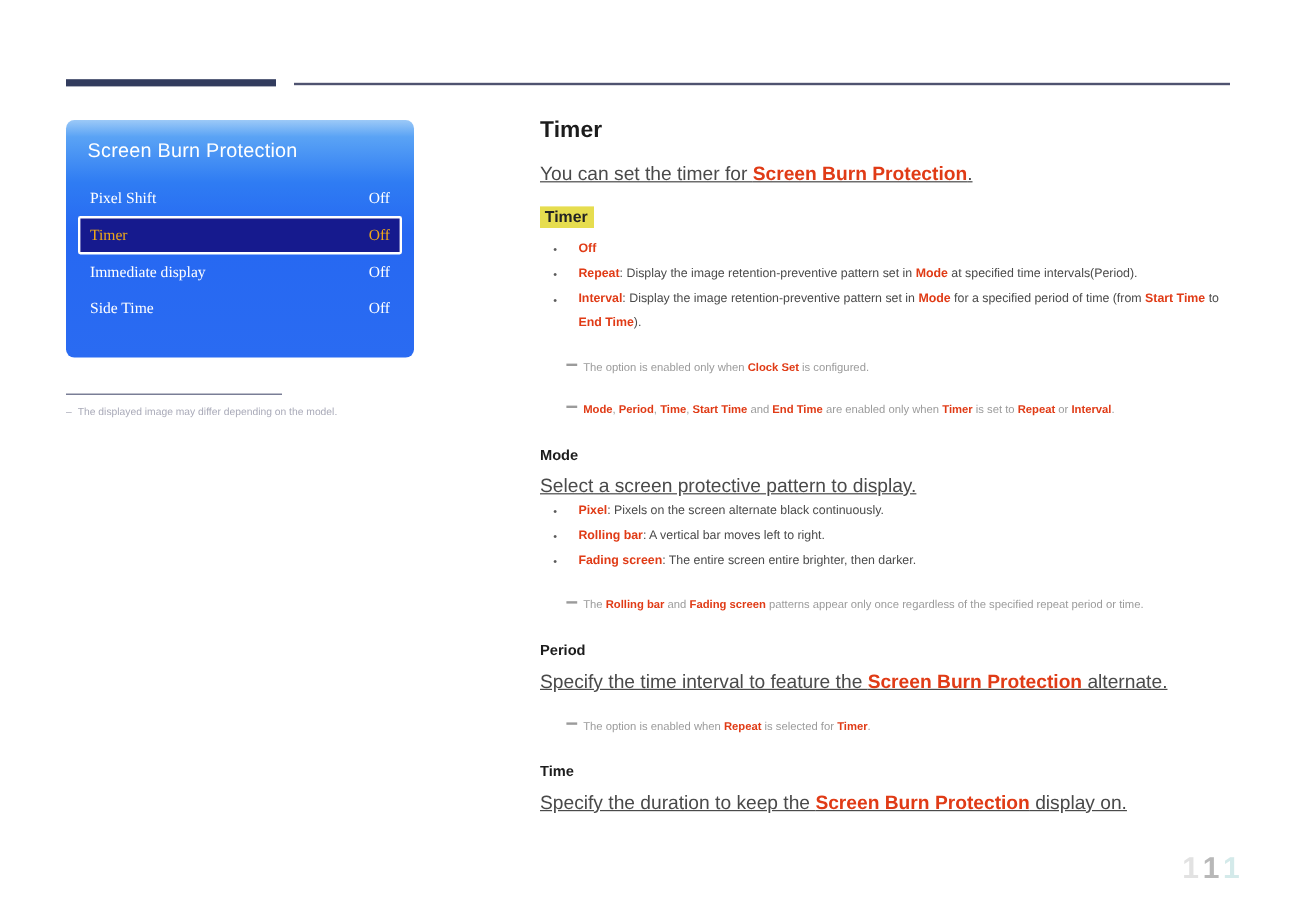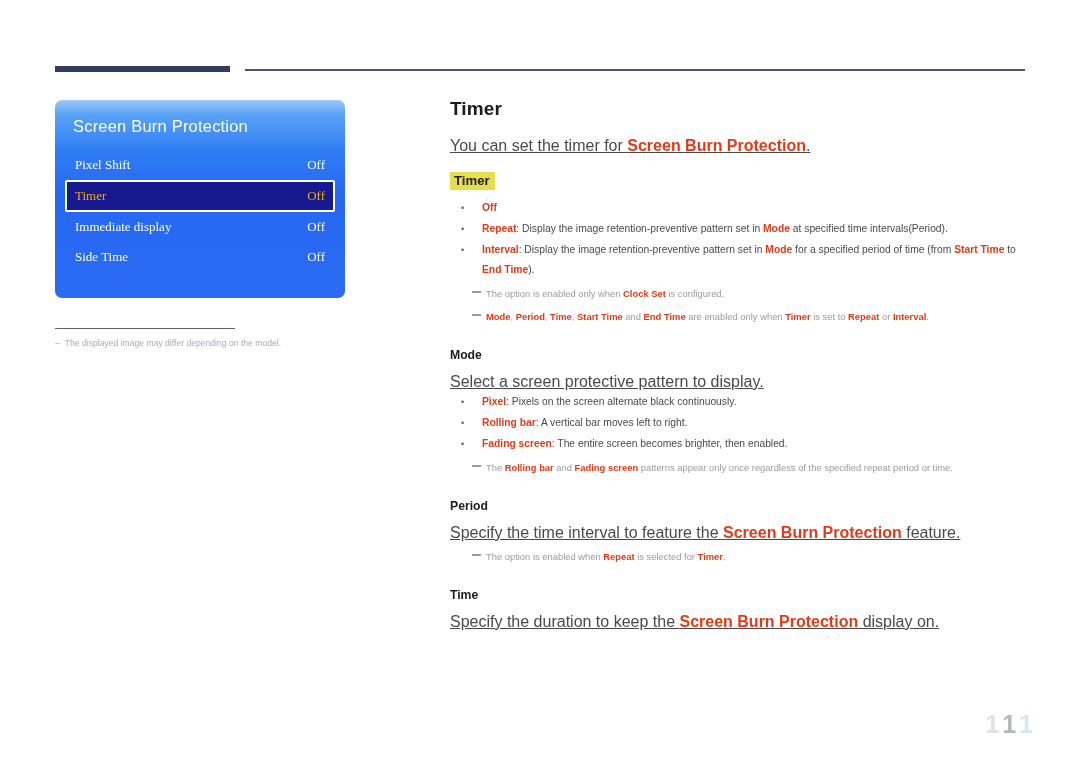--- a/index.html
+++ b/index.html
@@ -162,21 +162,21 @@
     left: 11px; top: 0;
     color: #5b5b5b;
     font-size: 9px;
   }
   .note {
     position: relative;
     font-size: 9.4px;
     line-height: 19px;
     color: #9b9b9b;
     padding-left: 36px;
-    margin-top: 4px;
+    margin-top: 16px;
   }
   .note::before {
     content: "";
     position: absolute;
     left: 22px; top: 7px;
     width: 9px; height: 2px;
     background: #9b9b9b;
   }
   .note .accent { color: #e03b16; }
 
@@ -271,30 +271,30 @@
   <p class="para">Select a screen protective pattern to display.</p>
 
   <ul class="bullets">
     <li class="bullet">
       <span class="accent">Pixel</span><span>: Pixels on the screen alternate black continuously.</span>
     </li>
     <li class="bullet">
       <span class="accent">Rolling bar</span><span>: A vertical bar moves left to right.</span>
     </li>
     <li class="bullet">
-      <span class="accent">Fading screen</span><span>: The entire screen becomes brighter, then enabled.</span>
+      <span class="accent">Fading screen</span><span>: The entire screen entire brighter, then darker.</span>
     </li>
   </ul>
 
   <div class="note">The <b style="color:#e03b16">Rolling bar</b> and <b style="color:#e03b16">Fading screen</b> patterns appear only once regardless of the specified repeat period or time.</div>
 
   
   <h2 class="sub-head">Period</h2>
   <p class="para">
-    <span>Specify the time interval to feature the </span><span class="accent">Screen Burn Protection</span><span> feature.</span>
+    <span>Specify the time interval to feature the </span><span class="accent">Screen Burn Protection</span><span> alternate.</span>
   </p>
   <div class="note">
     <span>The option is enabled when </span><span class="accent">Repeat</span><span> is selected for </span><span class="accent">Timer</span><span>.</span>
   </div>
 
   
   <h2 class="sub-head">Time</h2>
   <p class="para">
     <span>Specify the duration to keep the </span><span class="accent">Screen Burn Protection</span><span> display on.</span>
   </p>

